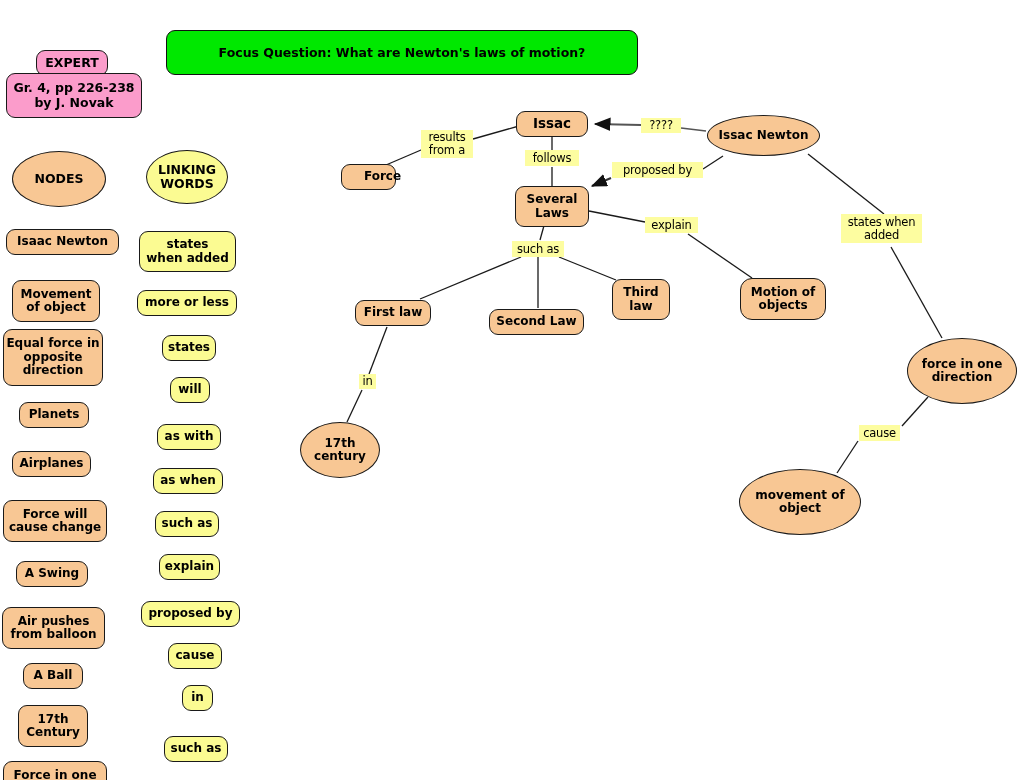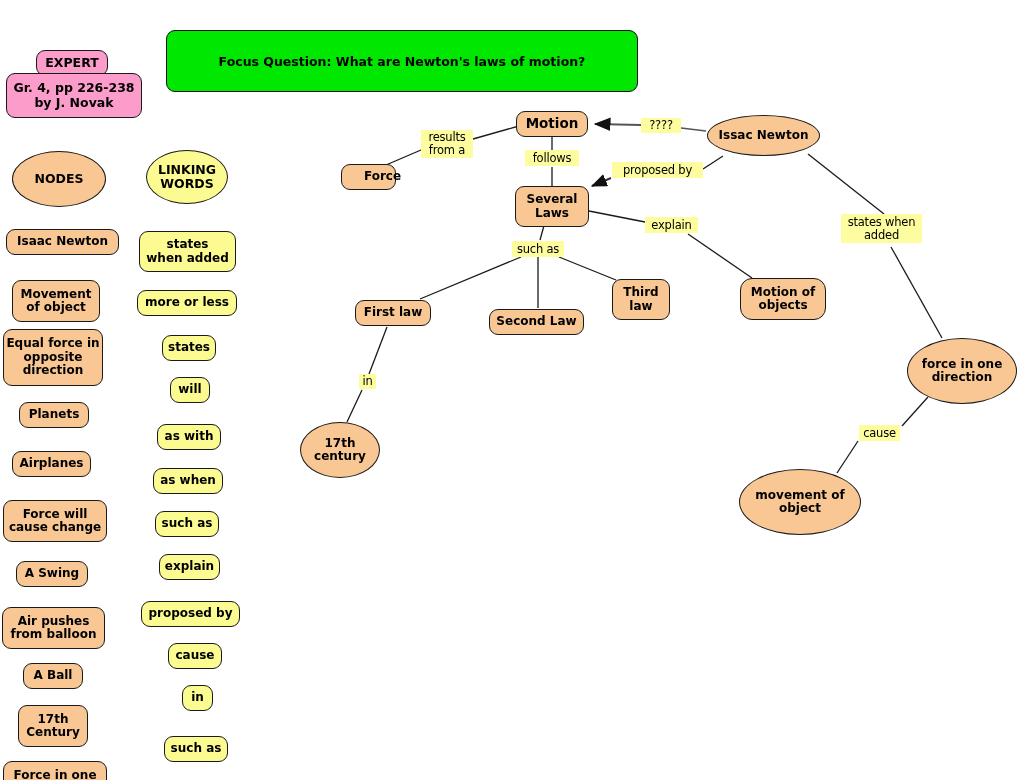--- a/index.html
+++ b/index.html
@@ -106,21 +106,21 @@
     color: #000000;
     line-height: 1.15;
     white-space: pre-line;
   }
 
   #focus-question {
     position: absolute;
     left: 166px;
     top: 4px;
     width: 472px;
-    height: 62px;
+    height: 45px;
     box-sizing: border-box;
     background: #00e800;
     border: 1.8px solid #111111;
     border-radius: 9px;
     display: flex;
     align-items: center;
     justify-content: center;
     text-align: center;
     font-weight: bold;
     font-size: 12.5px;
@@ -227,21 +227,21 @@
   <div class="link-chip" style="left:159px; top:528px; width:61px; height:26px; font-size:12px;">explain</div>
 
   <div class="link-chip" style="left:141px; top:575px; width:99px; height:26px; font-size:12px;">proposed by</div>
 
   <div class="link-chip" style="left:168px; top:617px; width:54px; height:26px; font-size:12px;">cause</div>
 
   <div class="link-chip" style="left:182px; top:659px; width:31px; height:26px; font-size:12px;">in</div>
 
   <div class="link-chip" style="left:164px; top:710px; width:64px; height:26px; font-size:12px;">such as</div>
 
-  <div class="node box" style="left:516px; top:85px; width:72px; height:26px; font-size:13.5px;">Motion</div>
+  <div class="node box" style="left:516px; top:85px; width:72px; height:26px; font-size:13.5px;">Issac</div>
 
   <div class="node box" style="left:341px; top:138px; width:55px; height:26px; font-size:12px;padding-left:28px;">Force</div>
 
   <div class="node ellipse" style="left:707px; top:89px; width:113px; height:41px; font-size:12px;">Issac Newton</div>
 
   <div class="node box" style="left:515px; top:160px; width:74px; height:41px; font-size:12px;">Several
 Laws</div>
 
   <div class="node box" style="left:355px; top:274px; width:76px; height:26px; font-size:12px;">First law</div>
 

